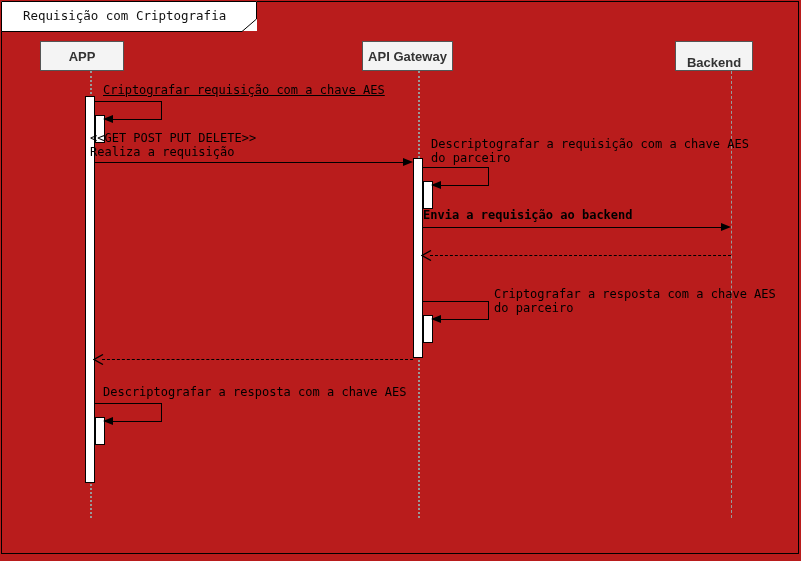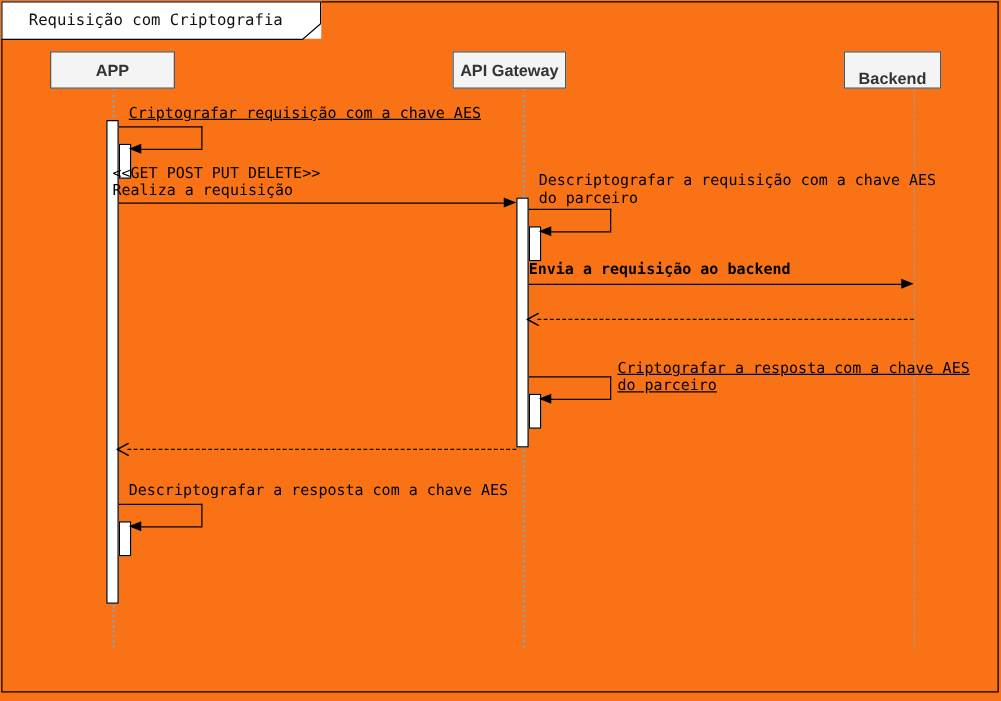--- a/index.html
+++ b/index.html
@@ -7,21 +7,21 @@
     padding: 0;
     background: #ffffff;
   }
   body {
     font-family: "Liberation Sans", sans-serif;
   }
   #canvas {
     position: relative;
     width: 801px;
     height: 561px;
-    background: #f97316;
+    background: #b91c1c;
     overflow: hidden;
   }
   
   .frame {
     position: absolute;
     left: 1px;
     top: 1px;
     width: 798px;
     height: 553px;
     border: 1px solid #000000;
@@ -152,21 +152,21 @@
     <svg class="tab-shape" viewBox="0 0 256 31" preserveAspectRatio="none">
       <path d="M 0.5 0.5 L 255.5 0.5 L 255.5 18 L 241 30.5 L 0.5 30.5 Z" fill="#ffffff" stroke="#000000" stroke-width="1"></path>
     </svg>
     <div class="title-text">Requisição com Criptografia</div>
   </div>
 
   <div class="lifeline dotted" style="left:90px; top:71px; height:447px;"></div>
   <div class="lifeline dotted" style="left:418px; top:71px; height:447px;"></div>
   <div class="lifeline" style="left:731px; top:71px; height:447px;"></div>
 
-  <div class="participant" style="left:40px; top:41px; width:100px;">
+  <div class="participant" style="left:40px; top:41px; width:84px;">
     <span>APP</span>
   </div>
   <div class="participant" style="left:362px; top:41px; width:91px;">
     <span>API Gateway</span>
   </div>
   <div class="participant" style="left:675px; top:41px; width:78px;align-items:flex-end;">
     <span>Backend</span>
   </div>
 
   <div class="activation" style="left:85px; top:96px; width:10px; height:387px;"></div>
@@ -199,21 +199,21 @@
 
   <div class="msg-label center" style="left:423px; top:208px; width:308px;font-weight:bold;">Envia a requisição ao backend</div>
   <div class="msg-line" style="left:423px; top:227px; width:298px;"></div>
   <div class="arrow-filled right" style="left:721px; top:222.5px;"></div>
 
   <div class="msg-line dashed" style="left:430px; top:255px; width:301px;"></div>
   <svg class="arrow-open" style="left:421px; top:249.5px;" viewBox="0 0 11 11">
     <path d="M 10 0.5 L 1 5.5 L 10 10.5" fill="none" stroke="#000000" stroke-width="1.3"></path>
   </svg>
 
-  <div class="msg-label" style="left:494px; top:287px;text-decoration:underline;"><span>Criptografar a resposta com a chave AES</span><br><span>do parceiro</span></div>
+  <div class="msg-label" style="left:494px; top:287px;"><span>Criptografar a resposta com a chave AES</span><br><span>do parceiro</span></div>
   <div class="msg-line" style="left:423px; top:301px; width:66px;"></div>
   <div class="vline" style="left:488px; top:301px; height:18px;"></div>
   <div class="msg-line" style="left:439px; top:319px; width:50px;"></div>
   <div class="arrow-filled left" style="left:431px; top:314.5px;"></div>
 
   <div class="msg-line dashed" style="left:102px; top:359px; width:311px;"></div>
   <svg class="arrow-open" style="left:93px; top:353.5px;" viewBox="0 0 11 11">
     <path d="M 10 0.5 L 1 5.5 L 10 10.5" fill="none" stroke="#000000" stroke-width="1.3"></path>
   </svg>
 

